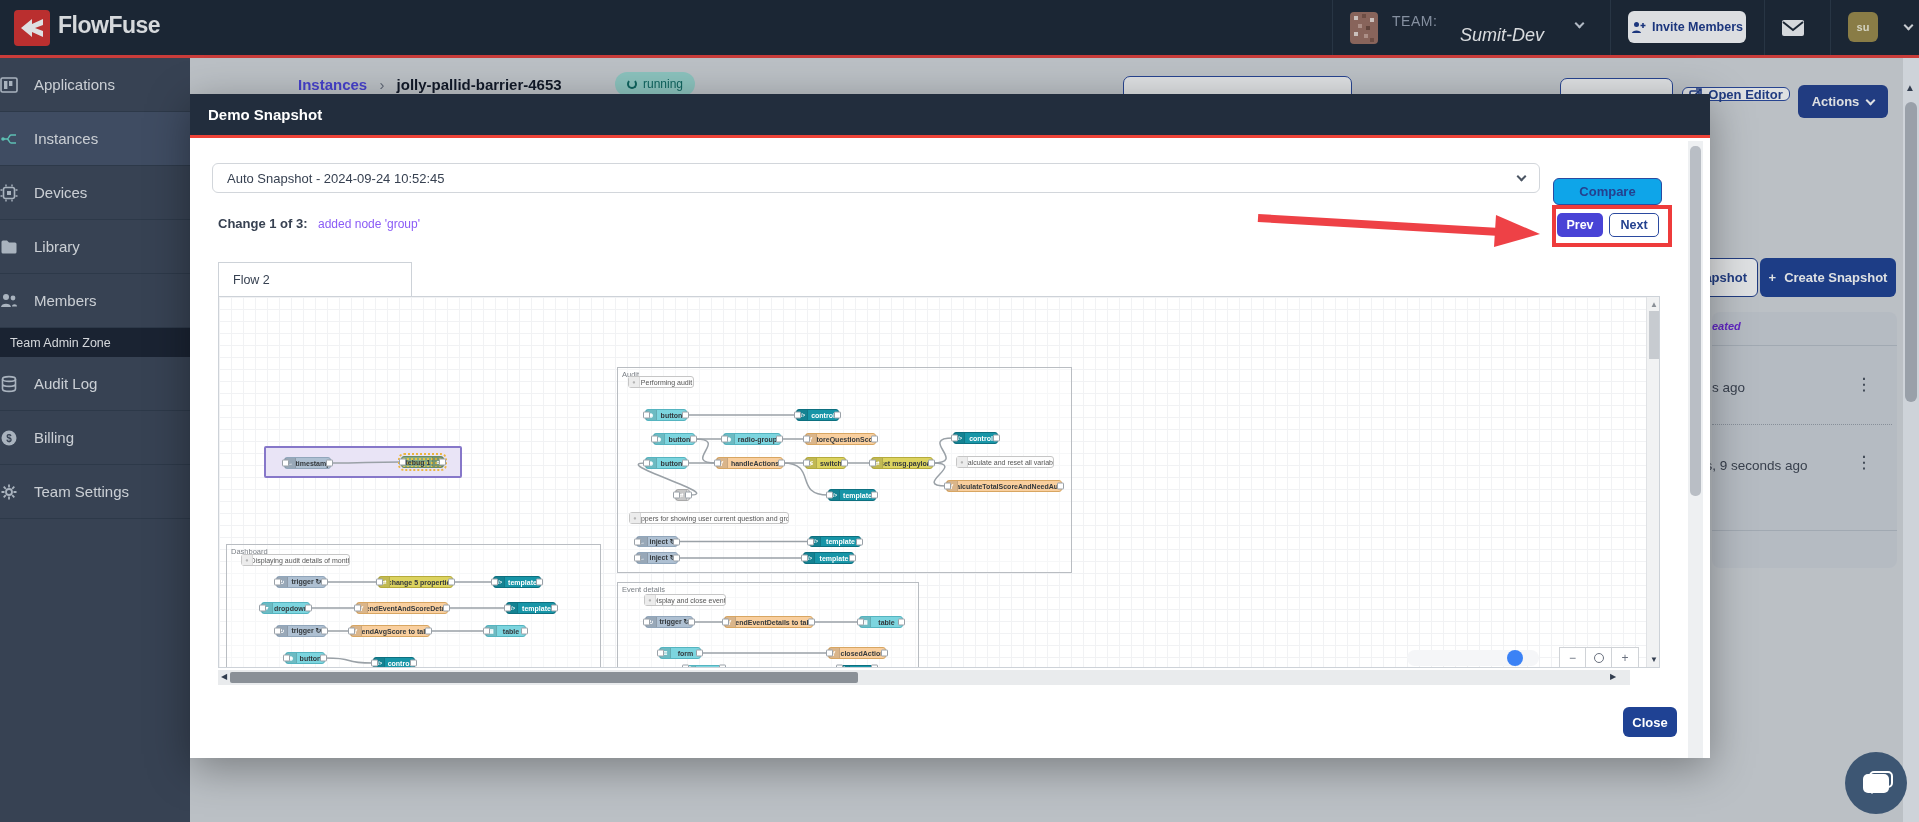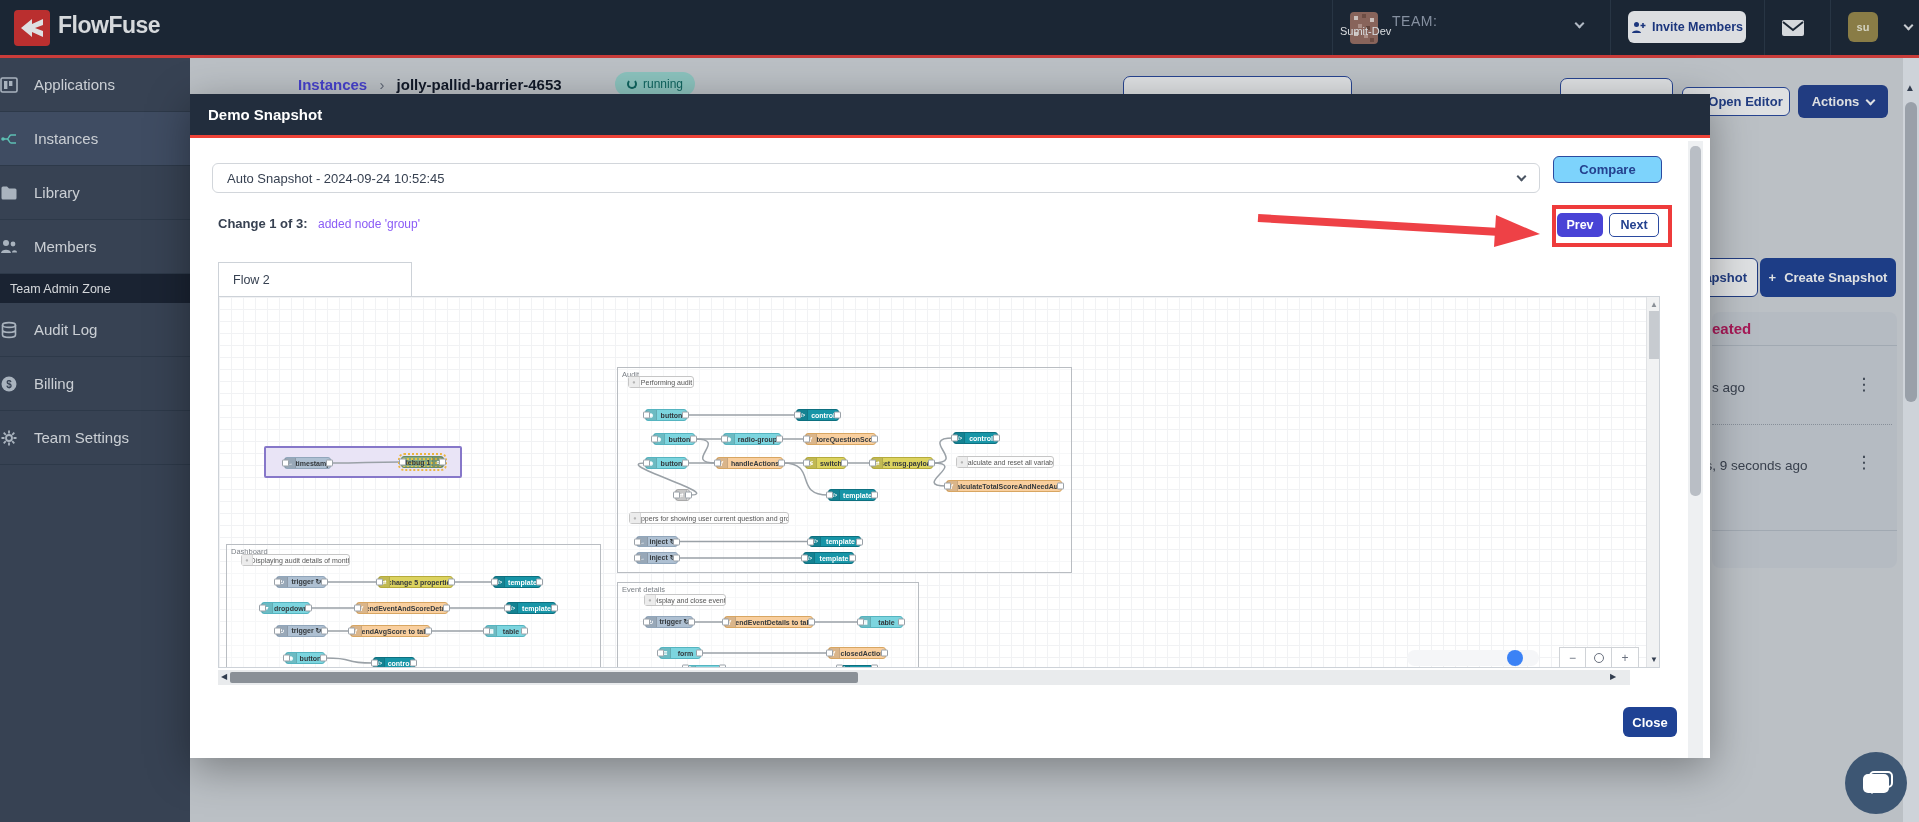--- a/index.html
+++ b/index.html
@@ -8,21 +8,21 @@
   #page { position:relative; width:1919px; height:822px; overflow:hidden; }
 
   
   #topbar { position:absolute; left:0; top:0; width:1919px; height:55px; background:#1d2735; z-index:1; }
   #topbar .redline { position:absolute; left:0; top:55px; width:1919px; height:3px; background:#e8413c; }
   .logo-tile { position:absolute; left:14px; top:10px; width:36px; height:36px; background:#d5322f; border-radius:4px; }
   .logo-text { position:absolute; left:58px; top:12px; color:#f6f7f9; font-size:23px; font-weight:bold; letter-spacing:-0.5px; }
   .hdr-div { position:absolute; top:0; width:1px; height:55px; background:#2c3848; }
   .team-ava { position:absolute; left:1350px; top:12px; width:28px; height:32px; border-radius:4px; overflow:hidden; }
   .team-label { position:absolute; left:1392px; top:13px; font-size:14px; color:#98a2b3; letter-spacing:0.5px; }
-  .team-name { position:absolute; left:1340px; top:25px; font-size:11px; color:#f9fafb; }
+  .team-name { position:absolute; left:1460px; top:25px; font-size:18px; color:#f9fafb;font-style:italic; }
   .chev { display:inline-block; width:7px; height:7px; border-right:2px solid; border-bottom:2px solid; transform:rotate(45deg); }
   .team-chev { position:absolute; left:1576px; top:20px; color:#cbd2dc; }
   .invite-btn { position:absolute; left:1628px; top:11px; width:118px; height:32px; background:#fdfdfe; border-radius:6px;
     display:flex; align-items:center; justify-content:center; gap:6px; color:#1e3a8a; font-size:12.5px; font-weight:bold; cursor:pointer; }
   .mail-btn { position:absolute; left:1780px; top:17px; width:26px; height:22px; }
   .user-ava { position:absolute; left:1848px; top:12px; width:30px; height:30px; border-radius:6px; background:#9c8b4a;
     display:flex; align-items:center; justify-content:center; color:#f3f0d8; font-size:11px; font-weight:bold;
     background-image:radial-gradient(#b3a express 1px, transparent 1px); }
   .user-chev { position:absolute; left:1905px; top:22px; color:#e5e7eb; }
 
@@ -38,30 +38,30 @@
   
   #bgmain { position:absolute; left:190px; top:58px; width:1713px; height:764px; background:#d7dade; z-index:1; }
   .crumb { position:absolute; left:108px; top:18px; font-size:15px; white-space:nowrap; }
   .crumb .root { color:#4f46e5; font-weight:bold; }
   .crumb .sep { color:#6b7280; padding:0 8px; }
   .crumb .name { color:#111827; font-weight:bold; }
   .run-pill { position:absolute; left:425px; top:14px; height:24px; padding:0 12px; background:#9fdcd4; border-radius:12px;
     display:flex; align-items:center; gap:6px; color:#0e6e66; font-size:12px; }
   .run-spin { width:10px; height:10px; border:2px solid #0e6e66; border-top-color:transparent; border-radius:50%; }
   .ghost-btn { position:absolute; background:#fff; border:1px solid #2b4aa0; border-radius:7px; }
-  .oe-btn { position:absolute; left:1492px; top:29px; width:108px; height:29px; background:#fff; border:1px solid #2b4aa0; border-radius:6px;
+  .oe-btn { position:absolute; left:1492px; top:29px; width:108px; height:14px; background:#fff; border:1px solid #2b4aa0; border-radius:6px;
     display:flex; align-items:center; justify-content:center; gap:6px; color:#24418f; font-size:13px; font-weight:bold; cursor:pointer; }
   .actions-btn { position:absolute; left:1608px; top:27px; width:90px; height:33px; background:#24418f; border-radius:6px;
     display:flex; align-items:center; justify-content:center; gap:8px; color:#fff; font-size:13px; font-weight:bold; cursor:pointer; }
   .frag-btn { position:absolute; left:1486px; top:200px; width:82px; height:39px; background:#fff; border:1px solid #24418f; border-radius:6px;
     display:flex; align-items:center; justify-content:flex-end; padding-right:10px; color:#24418f; font-size:13px; font-weight:bold; cursor:pointer; }
   .create-btn { position:absolute; left:1570px; top:200px; width:136px; height:39px; background:#1f4294; border-radius:6px;
     display:flex; align-items:center; justify-content:center; gap:8px; color:#fff; font-size:13px; font-weight:bold; cursor:pointer; }
   .snap-card { position:absolute; left:1522px; top:254px; width:185px; height:256px; background:#d0d4da; border-radius:8px; }
-  .snap-head { position:absolute; left:0; top:8px; font-size:15px; font-weight:bold; color:#be185d; }
+  .snap-head { position:absolute; left:0; top:8px; font-size:11px; font-weight:bold; color:#6d28d9;font-style:italic; }
   .snap-head-line { position:absolute; left:0; top:33px; width:185px; height:1px; background:#b9bfc7; }
   .snap-row-time { position:absolute; left:0; font-size:13.5px; color:#3f4653; }
   .kebab { position:absolute; left:142px; width:20px; font-size:17px; color:#3a4350; text-align:center; cursor:pointer; }
   .snap-dots { position:absolute; left:0; width:180px; border-top:1px dotted #9aa1aa; }
   .snap-outline-bottom { position:absolute; left:1522px; top:472px; width:185px; height:1px; background:#b9bfc7; }
 
   
   .pg-scroll { position:absolute; left:1903px; top:58px; width:16px; height:764px; background:#ced3d9; z-index:6; }
   .pg-up { position:absolute; left:2px; top:24px; color:#323d4f; font-size:10px; }
   .pg-thumb { position:absolute; left:2px; top:44px; width:12px; height:300px; background:#99a0a9; border-radius:6px; }
@@ -70,21 +70,21 @@
   #dim { position:absolute; inset:0; background:rgba(23,32,48,0.14); z-index:5; }
 
   
   #modal { position:absolute; left:190px; top:94px; width:1520px; height:664px; background:#fff; z-index:10;
     box-shadow:0 10px 40px rgba(0,0,0,0.35); }
   .m-head { position:absolute; left:0; top:0; width:1520px; height:44px; background:#222d3d; border-bottom:3px solid #ee4237;
     display:flex; align-items:center; padding-left:18px; color:#fff; font-size:15px; font-weight:bold; }
   .m-select { position:absolute; left:22px; top:69px; width:1328px; height:30px; background:#fff; border:1px solid #d2d6db; border-radius:6px;
     display:flex; align-items:center; padding:0 14px; font-size:13px; color:#374151; cursor:pointer; }
   .m-select .chev { margin-left:auto; color:#4b5563; margin-bottom:3px; }
-  .compare-btn { position:absolute; left:1363px; top:62px; width:109px; height:27px; background:#7dd3fc; border:1px solid #2b4aa0; border-radius:6px;
+  .compare-btn { position:absolute; left:1363px; top:84px; width:109px; height:27px; background:#0ea5e9; border:1px solid #2b4aa0; border-radius:6px;
     color:#24418f; font-size:13px; font-weight:bold; display:flex; align-items:center; justify-content:center; cursor:pointer; }
   .chg-label { position:absolute; left:28px; top:122px; font-size:13px; font-weight:bold; color:#374151; }
   .chg-desc { position:absolute; left:128px; top:123px; font-size:12px; color:#8b5cf6; }
   .prev-btn { position:absolute; left:1367px; top:119px; width:46px; height:24px; background:#4943d6; border-radius:5px;
     color:#fff; font-size:12.5px; font-weight:bold; display:flex; align-items:center; justify-content:center; cursor:pointer; }
   .next-btn { position:absolute; left:1419px; top:119px; width:50px; height:24px; background:#fff; border:1px solid #2b4aa0; border-radius:5px;
     color:#24418f; font-size:12.5px; font-weight:bold; display:flex; align-items:center; justify-content:center; cursor:pointer; }
   .flow-tab { position:absolute; left:28px; top:168px; width:194px; height:35px; background:#fff;
     border:1px solid #cdd2d8; border-bottom:none; display:flex; align-items:center; padding-left:14px;
     font-size:12.5px; color:#374151; cursor:pointer; }
@@ -220,20 +220,28 @@
     </div>
     <div class="side-item active">
       <svg width="18" height="18" viewBox="0 0 18 18">
         <path d="M2 9 h5 M11 5 h5 M11 13 h5 M7 9 C9 9 9 5 11 5 M7 9 C9 9 9 13 11 13" stroke="currentColor" stroke-width="1.6" fill="none"></path>
         <circle cx="3" cy="9" r="1.8" fill="currentColor"></circle>
       </svg>
       <span>Instances</span>
     </div>
     <div class="side-item">
       <svg width="18" height="18" viewBox="0 0 18 18">
+        <rect x="3.5" y="3.5" width="11" height="11" rx="2" fill="none" stroke="currentColor" stroke-width="1.6"></rect>
+        <rect x="7" y="7" width="4" height="4" fill="currentColor"></rect>
+        <path d="M6 0.5 v2 M12 0.5 v2 M6 15.5 v2 M12 15.5 v2 M0.5 6 h2 M0.5 12 h2 M15.5 6 h2 M15.5 12 h2" stroke="currentColor" stroke-width="1.4"></path>
+      </svg>
+      <span>Devices</span>
+    </div>
+    <div class="side-item">
+      <svg width="18" height="18" viewBox="0 0 18 18">
         <path d="M1.5 4 a1.5 1.5 0 0 1 1.5 -1.5 h4 l2 2 h6 a1.5 1.5 0 0 1 1.5 1.5 v8 a1.5 1.5 0 0 1 -1.5 1.5 h-12 a1.5 1.5 0 0 1 -1.5 -1.5 Z" fill="currentColor"></path>
       </svg>
       <span>Library</span>
     </div>
     <div class="side-item">
       <svg width="18" height="18" viewBox="0 0 18 18">
         <circle cx="6" cy="5" r="3" fill="currentColor"></circle>
           <circle cx="13" cy="6" r="2.4" fill="currentColor"></circle>
         <path d="M1 15 C1 10.5 11 10.5 11 15 Z" fill="currentColor"></path>
         <path d="M12 14.5 C12 11.5 17 11.5 17 14.5 Z" fill="currentColor"></path>

